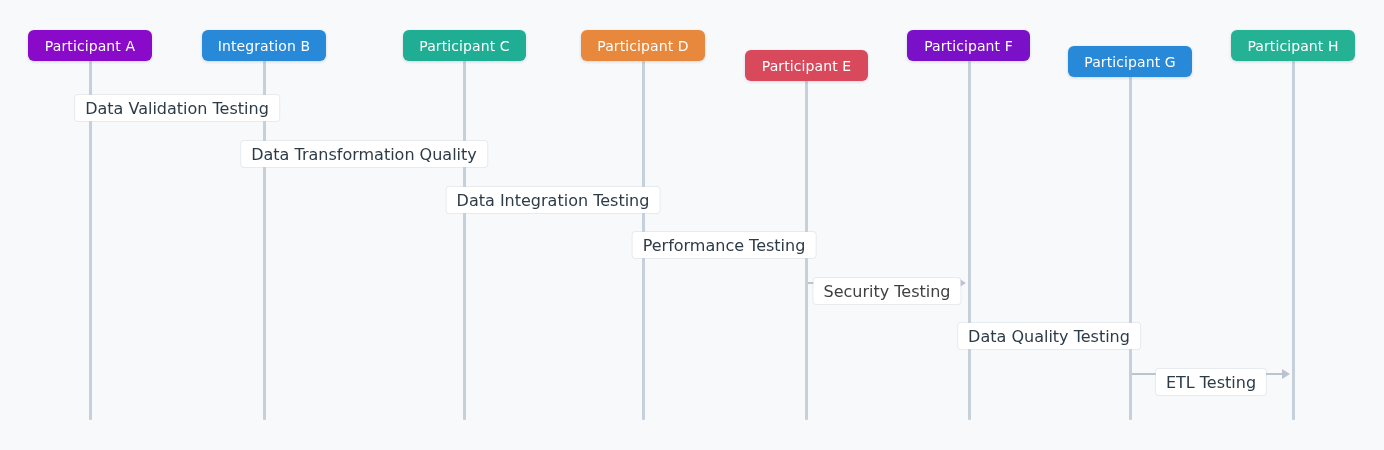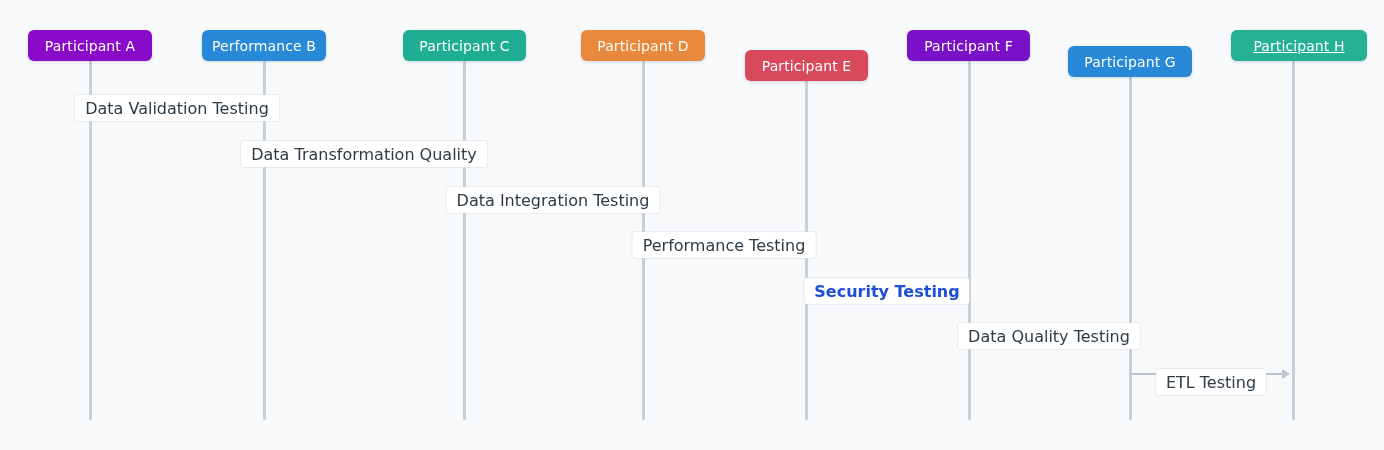--- a/index.html
+++ b/index.html
@@ -119,52 +119,52 @@
         <div class="msg-label" style="left: 87px; background: rgb(255, 255, 255); color: rgb(45, 59, 71);">Data Integration Testing</div>
       </div>
       <div class="message" style="left: 645px; top: 224px; width: 159px;">
         <div class="msg-line" style="width: 150px; background: rgb(185, 196, 206);"></div>
         <div class="msg-arrow" style="left: 150px; border-left-color: rgb(185, 196, 206);"></div>
         <div class="msg-label" style="left: 79px; background: rgb(255, 255, 255); color: rgb(45, 59, 71);">Performance Testing</div>
       </div>
       <div class="message" style="left: 808px; top: 270px; width: 159px;">
         <div class="msg-line" style="width: 150px; background: rgb(185, 196, 206);"></div>
         <div class="msg-arrow" style="left: 150px; border-left-color: rgb(185, 196, 206);"></div>
-        <div class="msg-label" style="left: 79px; background: rgb(255, 255, 255); color: #1d4ed8; font-weight: bold;">Security Testing</div>
+        <div class="msg-label" style="left: 79px; background: rgb(255, 255, 255); color: #404040;">Security Testing</div>
       </div>
       <div class="message" style="left: 971px; top: 315px; width: 157px;">
         <div class="msg-line" style="width: 148px; background: rgb(185, 196, 206);"></div>
         <div class="msg-arrow" style="left: 148px; border-left-color: rgb(185, 196, 206);"></div>
         <div class="msg-label" style="left: 78px; background: rgb(255, 255, 255); color: rgb(45, 59, 71);">Data Quality Testing</div>
       </div>
       <div class="message" style="left: 1132px; top: 361px; width: 129px; text-align: right;">
         <div class="msg-line" style="width: 150px; background: rgb(185, 196, 206);"></div>
         <div class="msg-arrow" style="left: 150px; border-left-color: rgb(185, 196, 206);"></div>
         <div class="msg-label" style="left: 79px; background: rgb(255, 255, 255); color: rgb(45, 59, 71);">ETL Testing</div>
       </div>
     </div>
   <div id="participants-layer">
       <div class="participant" style="left: 28px; top: 30px; width: 124px; background: rgb(138, 10, 202);">
         <span>Participant A</span>
       </div>
       <div class="participant" style="left: 202px; top: 30px; width: 124px; background: rgb(39, 137, 216);">
-        <span>Performance B</span>
+        <span>Integration B</span>
       </div>
       <div class="participant" style="left: 403px; top: 30px; width: 123px; background: rgb(31, 174, 147);">
         <span>Participant C</span>
       </div>
       <div class="participant" style="left: 581px; top: 30px; width: 124px; background: rgb(232, 136, 60);">
         <span>Participant D</span>
       </div>
       <div class="participant" style="left: 745px; top: 30px; width: 123px; background: rgb(217, 73, 92); margin-top: 20px;">
         <span>Participant E</span>
       </div>
       <div class="participant" style="left: 907px; top: 30px; width: 123px; background: rgb(122, 16, 200); justify-content: center;">
         <span>Participant F</span>
       </div>
       <div class="participant" style="left: 1068px; top: 46px; width: 124px; background: rgb(39, 137, 216);">
         <span>Participant G</span>
       </div>
-      <div class="participant" style="left: 1231px; top: 30px; width: 136px; background: rgb(37, 178, 148); text-decoration: underline;">
+      <div class="participant" style="left: 1231px; top: 30px; width: 124px; background: rgb(37, 178, 148);">
         <span>Participant H</span>
       </div>
     </div>
 </div>
 
 </body></html>

